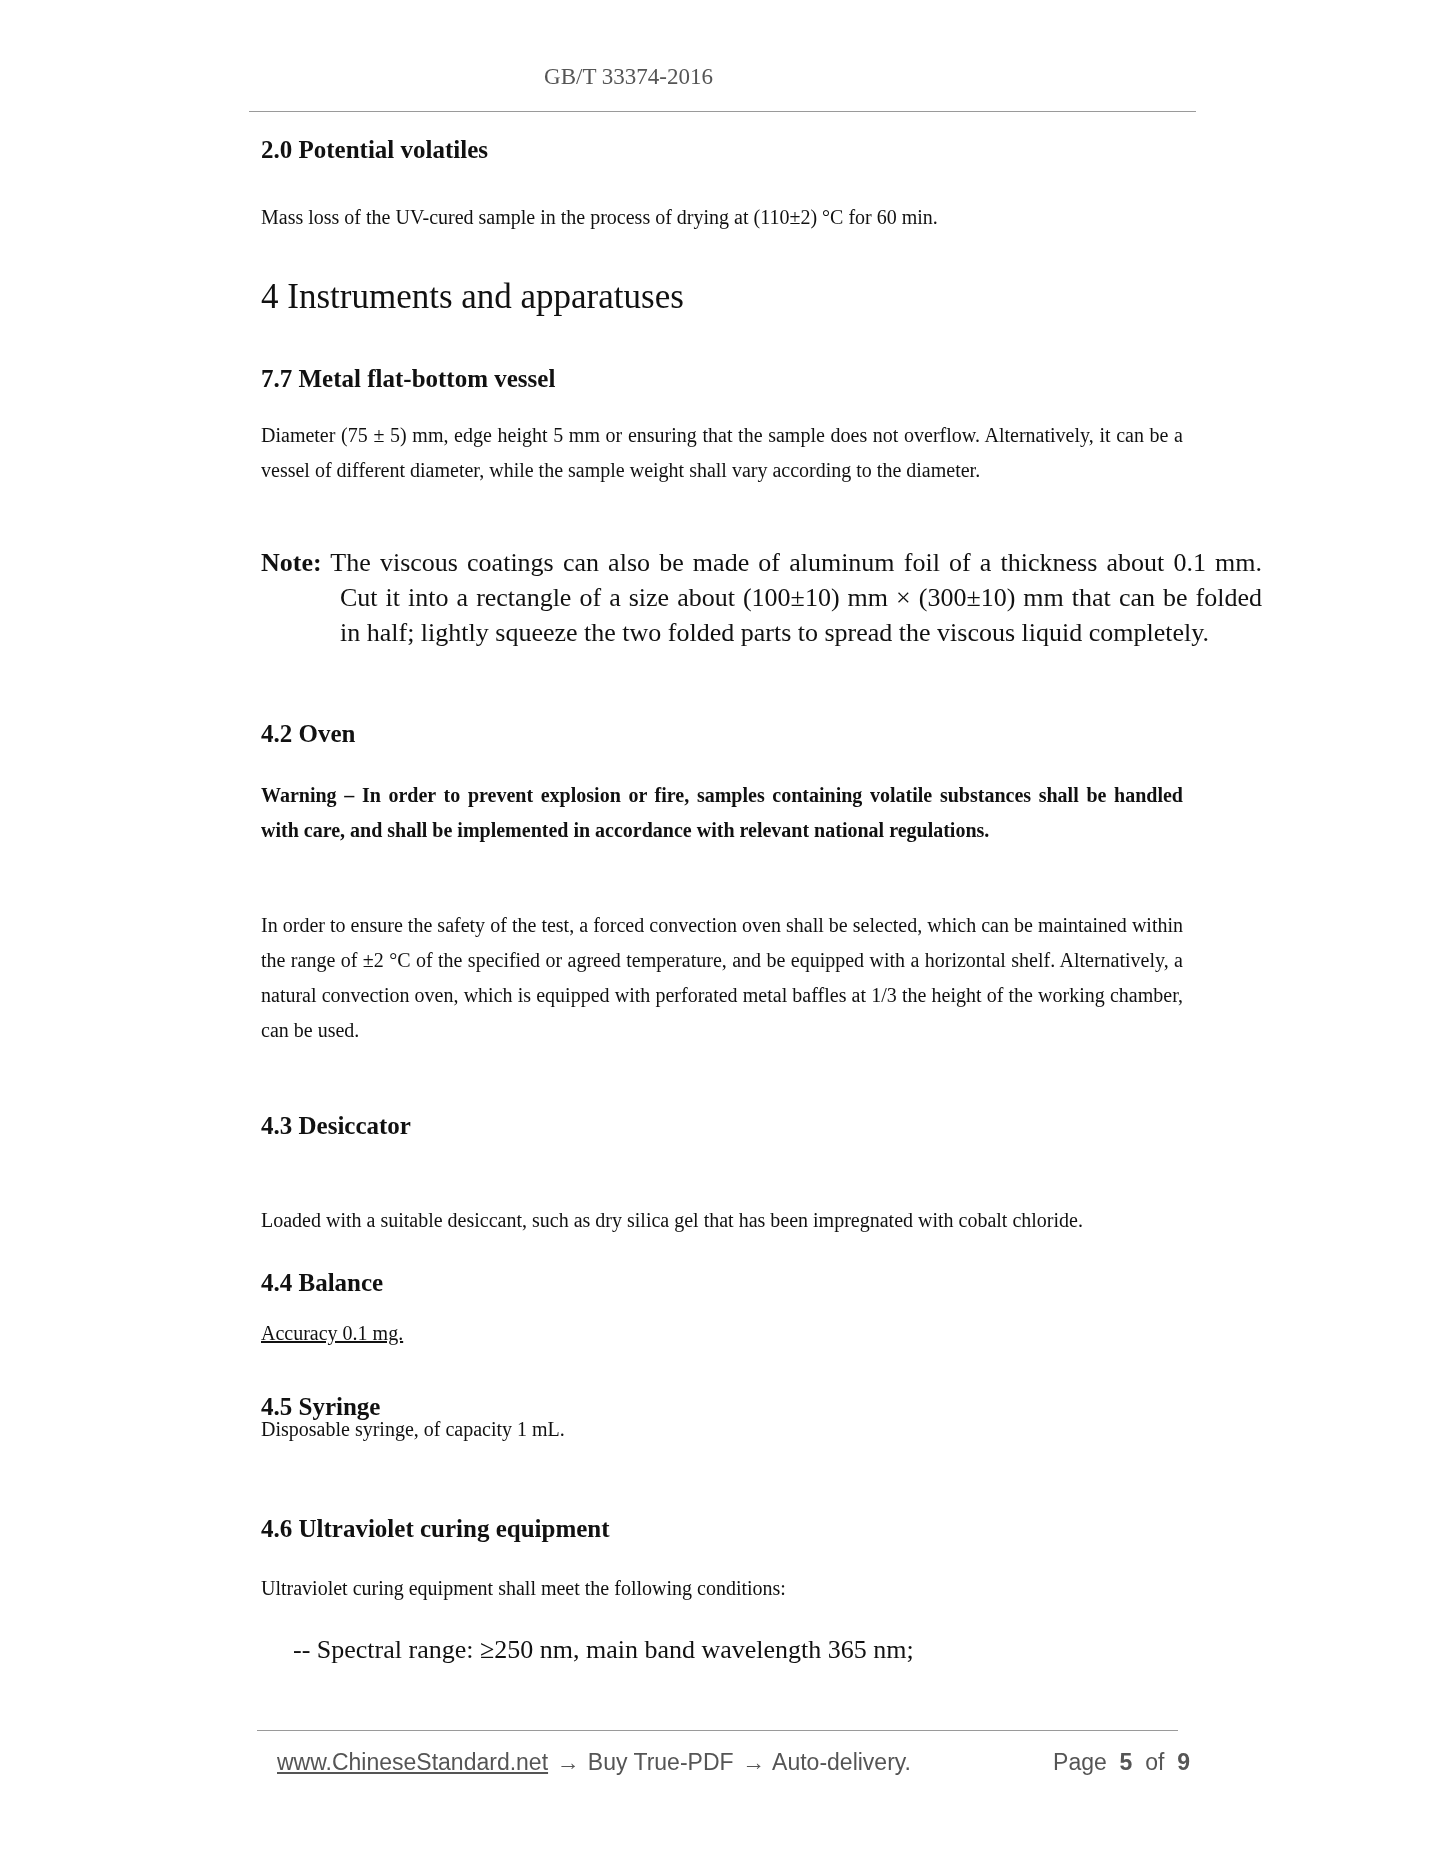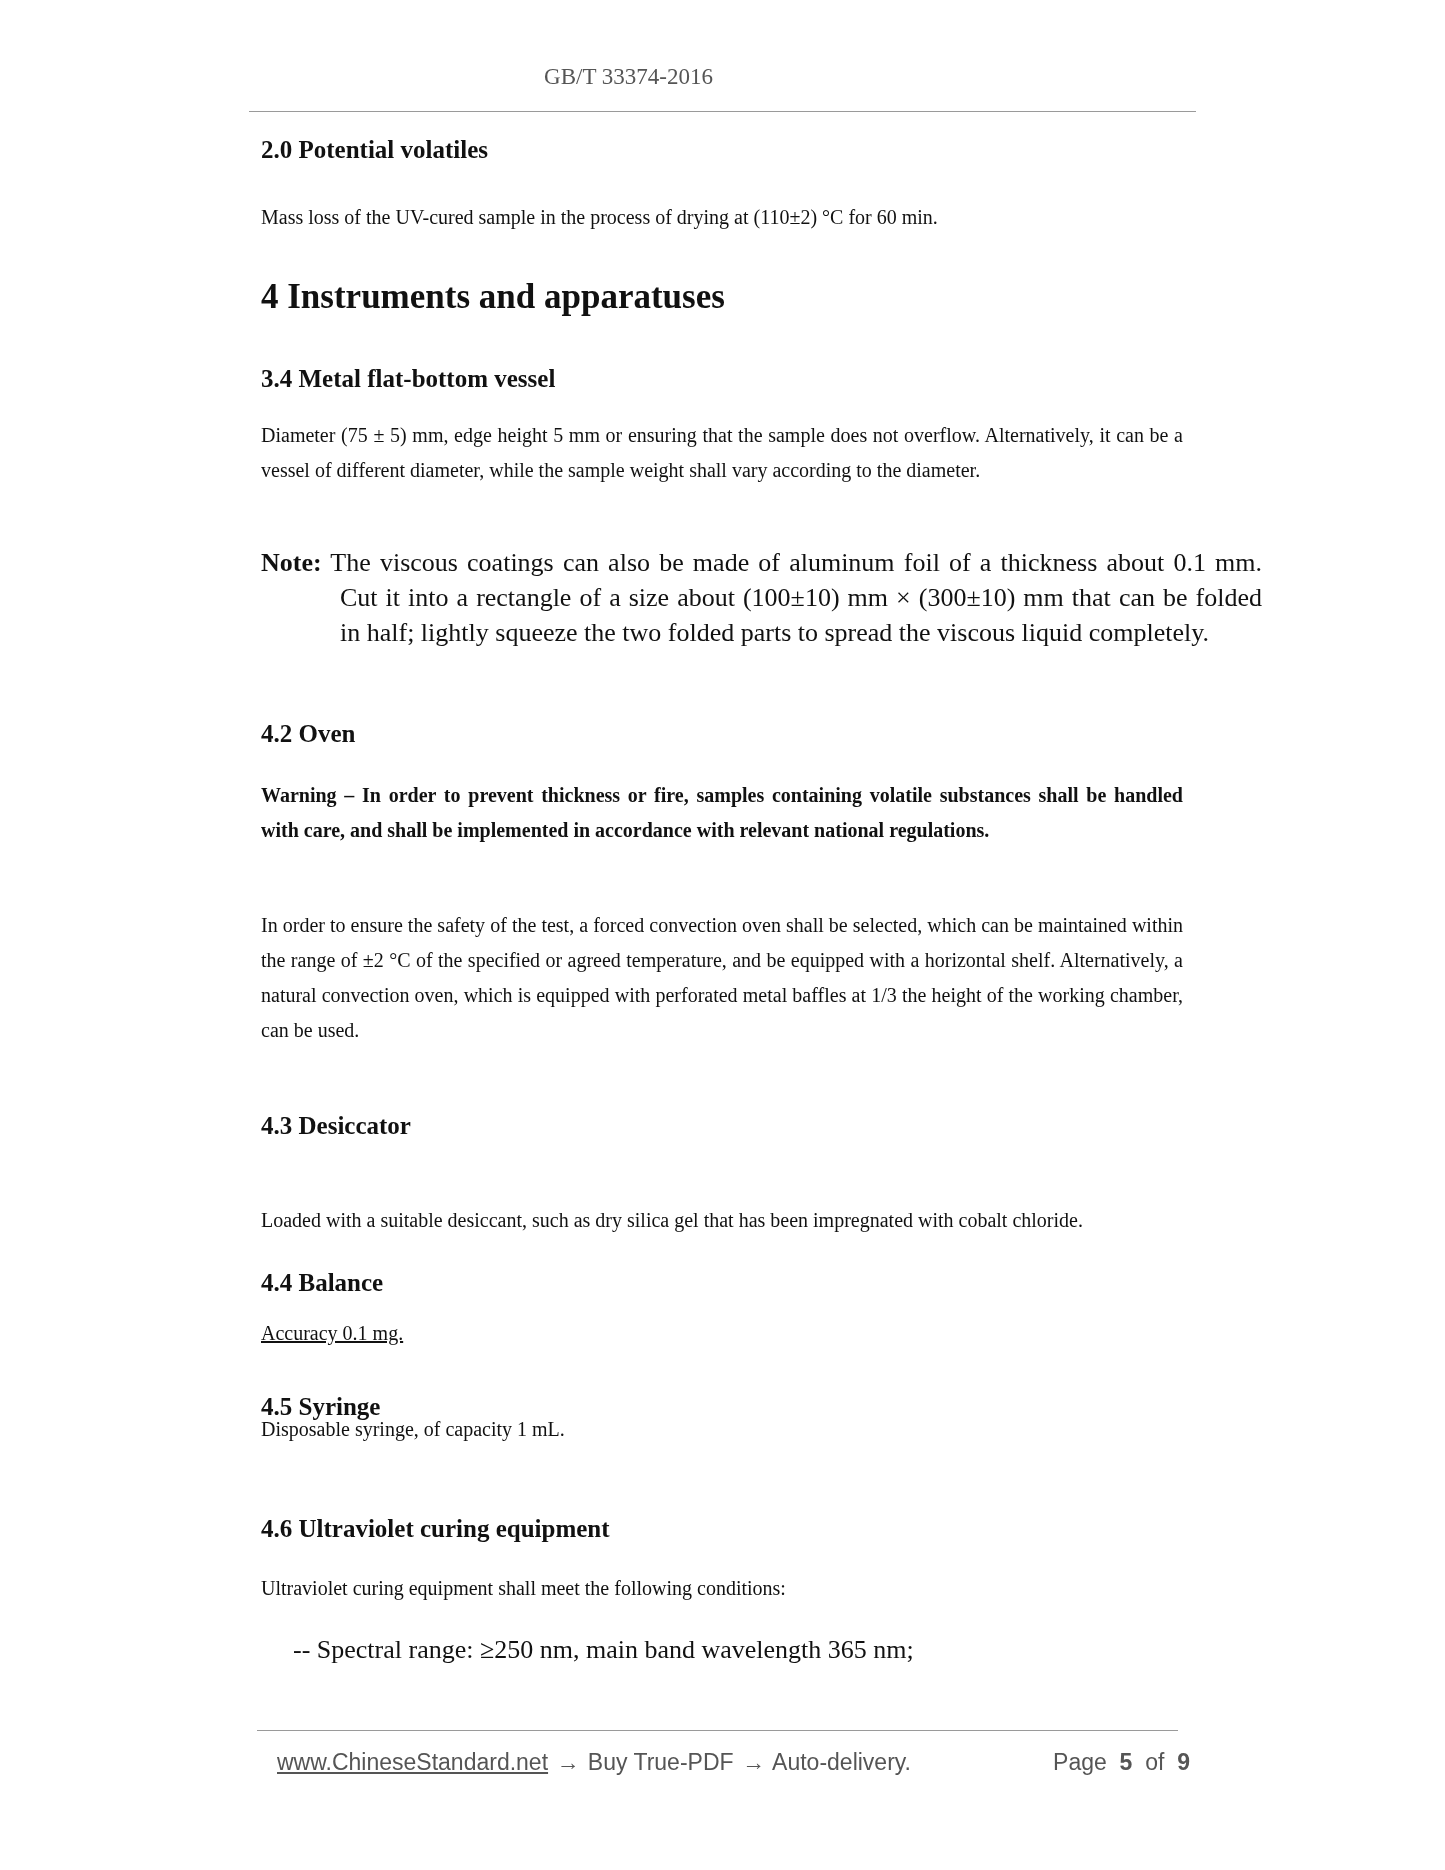--- a/index.html
+++ b/index.html
@@ -31,21 +31,21 @@
   }
   .footer-rule {
     left: 257px; width: 921px; top: 1730px; height: 0;
     border-top: 1.5px solid #9a9a9a;
   }
   .content-block {
     left: 261px;
     width: 922px;
   }
   .h1 {
-    font-weight: bold;
+    font-weight: normal;
     font-size: 35px;
     line-height: 40px;
   }
   .h2 {
     font-weight: bold;
     font-size: 25px;
     line-height: 30px;
   }
   .para {
     font-size: 20px;
@@ -91,26 +91,26 @@
 <div class="abs page-header-text">
   <span>GB/T 33374-2016</span>
 </div>
 <div class="abs header-rule"></div>
 
 <div class="abs content-block h2" style="top:135px;">2.0 Potential volatiles</div>
 <div class="abs content-block para last-left" style="top:200px;">Mass loss of the UV-cured sample in the process of drying at (110±2) °C for 60 min.</div>
 
 <div class="abs content-block h1" style="top:277px;">4 Instruments and apparatuses</div>
 
-<div class="abs content-block h2" style="top:364px;">3.4 Metal flat-bottom vessel</div>
+<div class="abs content-block h2" style="top:364px;">7.7 Metal flat-bottom vessel</div>
 <div class="abs content-block para" style="top:418px;">Diameter (75 ± 5) mm, edge height 5 mm or ensuring that the sample does not overflow. Alternatively, it can be a vessel of different diameter, while the sample weight shall vary according to the diameter.</div>
 <div class="abs content-block note" style="top:545px;"><span class="note-label">Note:</span><span> The viscous coatings can also be made of aluminum foil of a thickness about 0.1 mm. Cut it into a rectangle of a size about (100±10) mm × (300±10) mm that can be folded in half; lightly squeeze the two folded parts to spread the viscous liquid completely.</span></div>
 
 <div class="abs content-block h2" style="top:719px;">4.2 Oven</div>
-<div class="abs content-block para bold" style="top:778px;">Warning – In order to prevent thickness or fire, samples containing volatile substances shall be handled with care, and shall be implemented in accordance with relevant national regulations.</div>
+<div class="abs content-block para bold" style="top:778px;">Warning – In order to prevent explosion or fire, samples containing volatile substances shall be handled with care, and shall be implemented in accordance with relevant national regulations.</div>
 <div class="abs content-block para" style="top:908px;">In order to ensure the safety of the test, a forced convection oven shall be selected, which can be maintained within the range of ±2 °C of the specified or agreed temperature, and be equipped with a horizontal shelf. Alternatively, a natural convection oven, which is equipped with perforated metal baffles at 1/3 the height of the working chamber, can be used.</div>
 
 <div class="abs content-block h2" style="top:1111px;">4.3 Desiccator</div>
 <div class="abs content-block para" style="top:1203px;">Loaded with a suitable desiccant, such as dry silica gel that has been impregnated with cobalt chloride.</div>
 
 <div class="abs content-block h2" style="top:1268px;">4.4 Balance</div>
 <div class="abs content-block para last-left" style="top:1316px;text-decoration:underline;">Accuracy 0.1 mg.</div>
 
 <div class="abs content-block h2" style="top:1392px;">4.5 Syringe</div>
 <div class="abs content-block para last-left" style="top:1412px;">Disposable syringe, of capacity 1 mL.</div>

